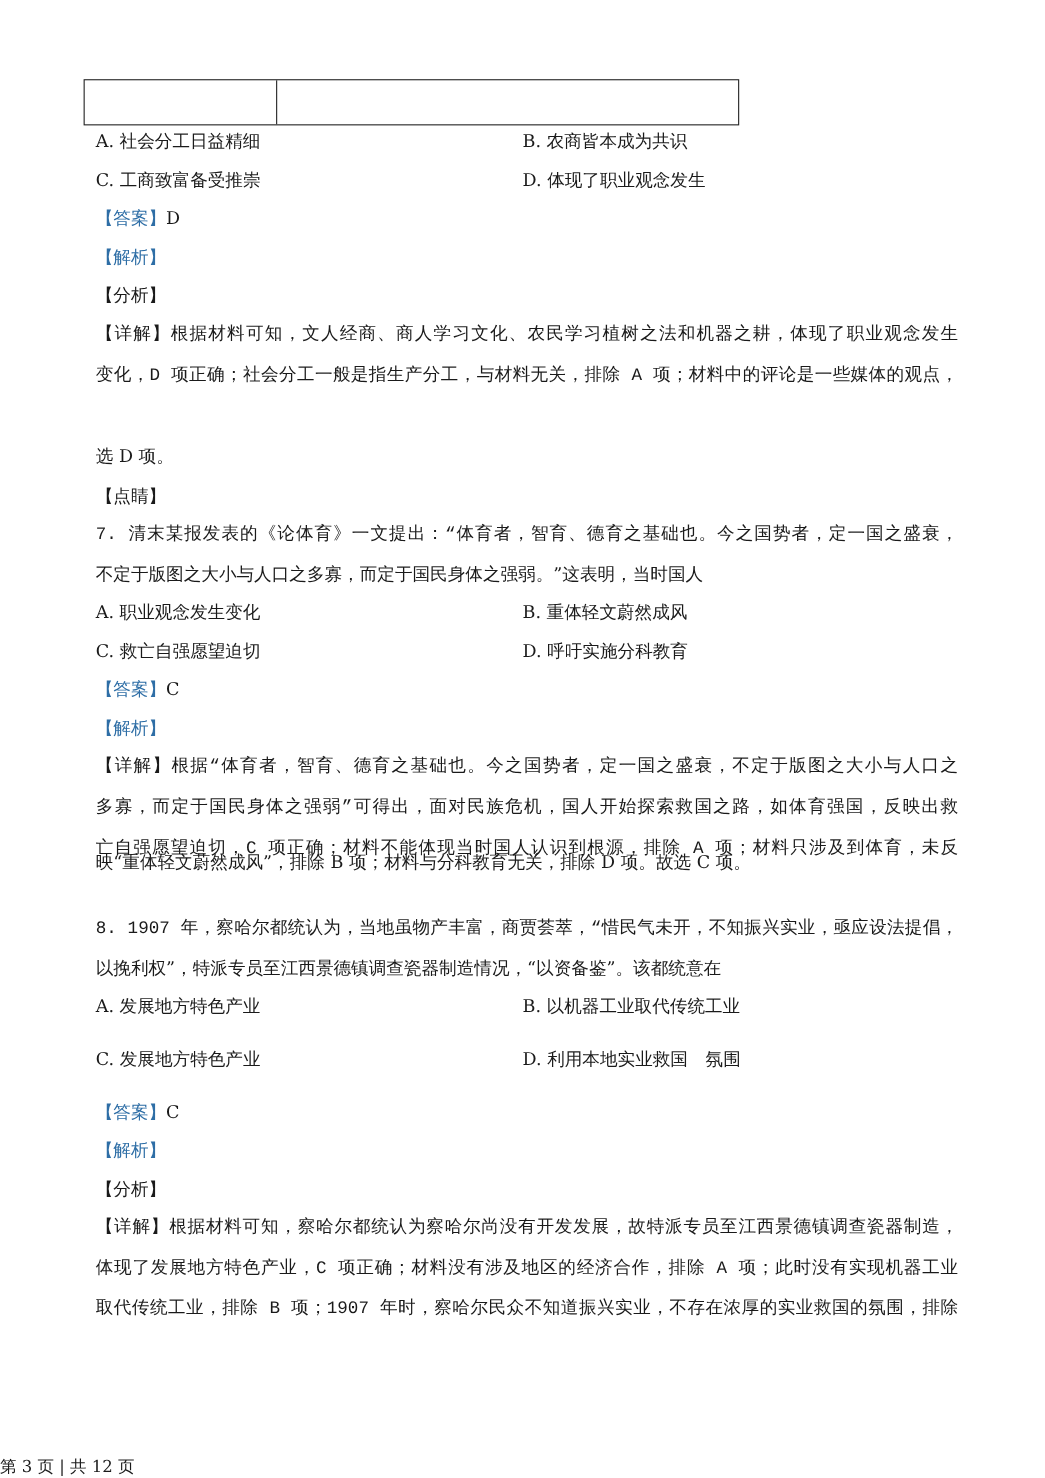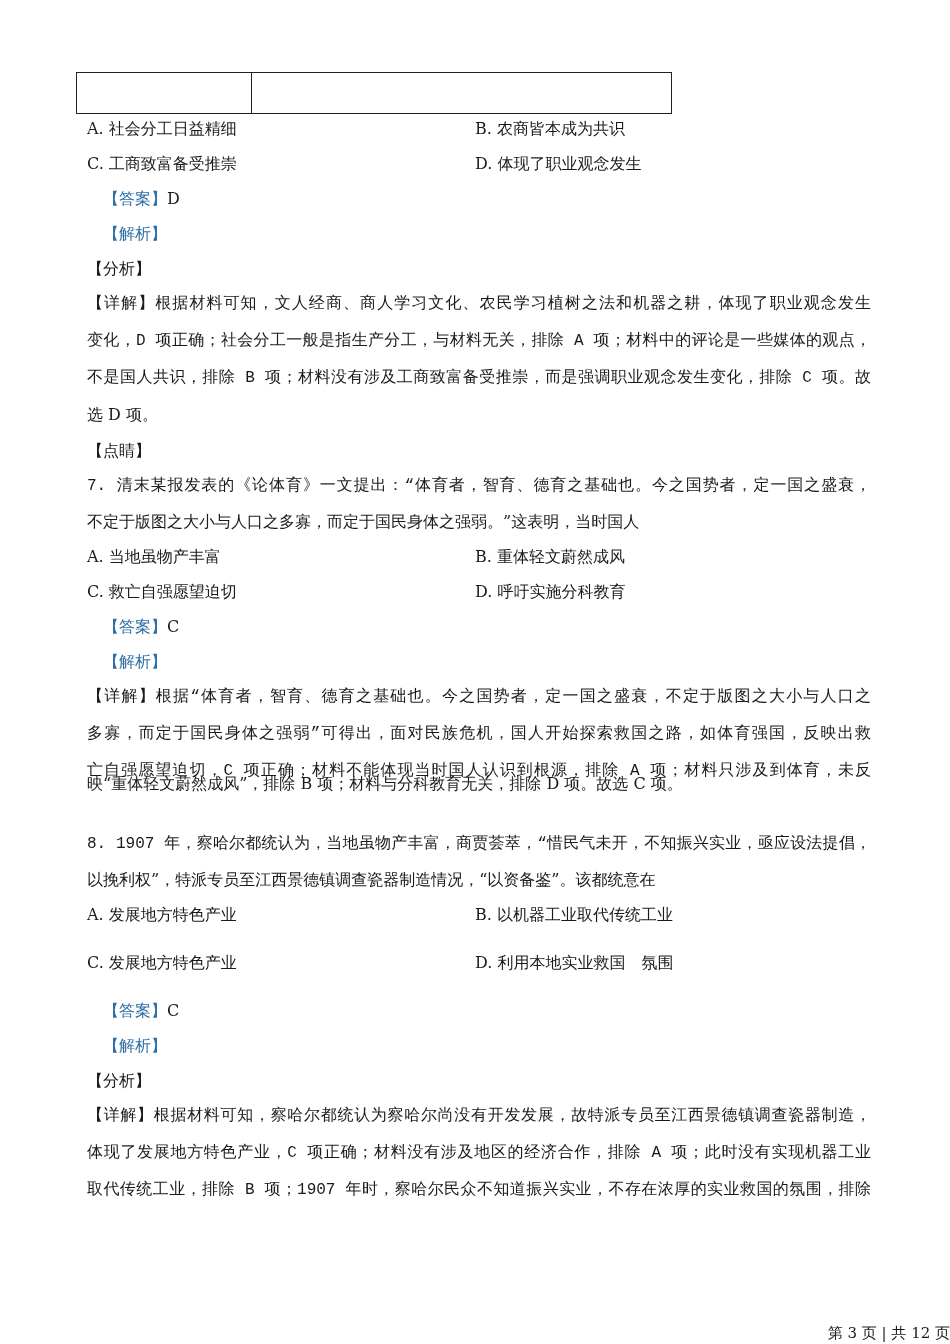--- a/index.html
+++ b/index.html
@@ -10,23 +10,23 @@
     }
     .page { position: absolute; left: 0; top: 0; width: 950px; height: 1201px; }
     .tbl {
       position: absolute; left: 76px; top: 72px; width: 596px; height: 42px;
       border: 1.5px solid #222; box-sizing: border-box; display: flex;
     }
     .tbl .c1 { width: 174px; border-right: 1.5px solid #222; height: 100%; }
     .tbl .c2 { flex: 1; height: 100%; }
     .line { position: absolute; left: 87px; white-space: nowrap; line-height: 20px; }
     .optB { left: 475px; }
-    .blue { color: #2e6ea6; margin-left: 16px; }
+    .blue { color: #2e6ea6; }
     .just { width: 784px; text-align: justify; text-align-last: justify; font-family: Liberation Mono, monospace; }
-    .footer { position: absolute; top: 1324px; left: 0; width: 950px; text-align: right; font-size: 15px; line-height: 18px; }
+    .footer { position: absolute; top: 1324px; left: 0; width: 950px; text-align: left; font-size: 15px; line-height: 18px; }
   </style>
 </head>
 <body>
 
 <div class="page">
 
   <div class="tbl">
     <div class="c1"></div>
     <div class="c2"></div>
   </div>
@@ -34,27 +34,26 @@
   <div class="line" style="top:119px">A. 社会分工日益精细</div>
   <div class="line optB" style="top:119px">B. 农商皆本成为共识</div>
   <div class="line" style="top:154px">C. 工商致富备受推崇</div>
   <div class="line optB" style="top:154px">D. 体现了职业观念发生</div>
 
   <div class="line" style="top:189px"><span class="blue">【答案】</span><span>D</span></div>
   <div class="line blue" style="top:224px">【解析】</div>
   <div class="line" style="top:259px">【分析】</div>
   <div class="line just" style="top:294px">【详解】根据材料可知，文人经商、商人学习文化、农民学习植树之法和机器之耕，体现了职业观念发生</div>
   <div class="line just" style="top:331px">变化，D 项正确；社会分工一般是指生产分工，与材料无关，排除 A 项；材料中的评论是一些媒体的观点，</div>
-  <div class="line just" style="top:368px">不是国人共识，排除 B 项；材料没有涉及工商致富备受推崇，而是强调职业观念发生变化，排除 C 项。故</div>
   <div class="line" style="top:405px">选 D 项。</div>
   <div class="line" style="top:441px">【点睛】</div>
 
   <div class="line just" style="top:476px">7. 清末某报发表的《论体育》一文提出：“体育者，智育、德育之基础也。今之国势者，定一国之盛衰，</div>
   <div class="line" style="top:512px">不定于版图之大小与人口之多寡，而定于国民身体之强弱。”这表明，当时国人</div>
-  <div class="line" style="top:547px">A. 当地虽物产丰富</div>
+  <div class="line" style="top:547px">A. 职业观念发生变化</div>
   <div class="line optB" style="top:547px">B. 重体轻文蔚然成风</div>
   <div class="line" style="top:582px">C. 救亡自强愿望迫切</div>
   <div class="line optB" style="top:582px">D. 呼吁实施分科教育</div>
   <div class="line" style="top:617px"><span class="blue">【答案】</span><span>C</span></div>
   <div class="line blue" style="top:652px">【解析】</div>
   <div class="line just" style="top:724px">多寡，而定于国民身体之强弱”可得出，面对民族危机，国人开始探索救国之路，如体育强国，反映出救</div>
   <div class="line just" style="top:687px">【详解】根据“体育者，智育、德育之基础也。今之国势者，定一国之盛衰，不定于版图之大小与人口之</div>
   <div class="line just" style="top:761px">亡自强愿望迫切，C 项正确；材料不能体现当时国人认识到根源，排除 A 项；材料只涉及到体育，未反</div>
   <div class="line" style="top:774px">映“重体轻文蔚然成风”，排除 B 项；材料与分科教育无关，排除 D 项。故选 C 项。</div>
 

